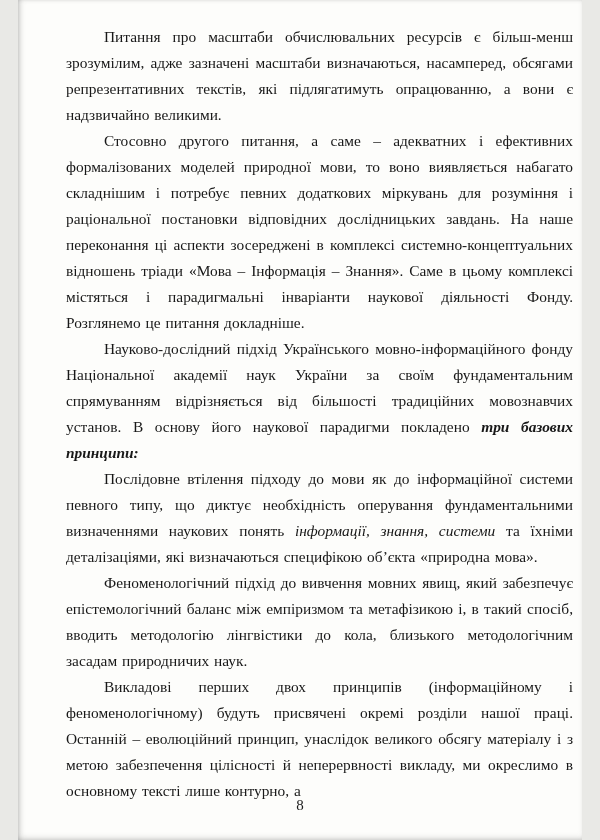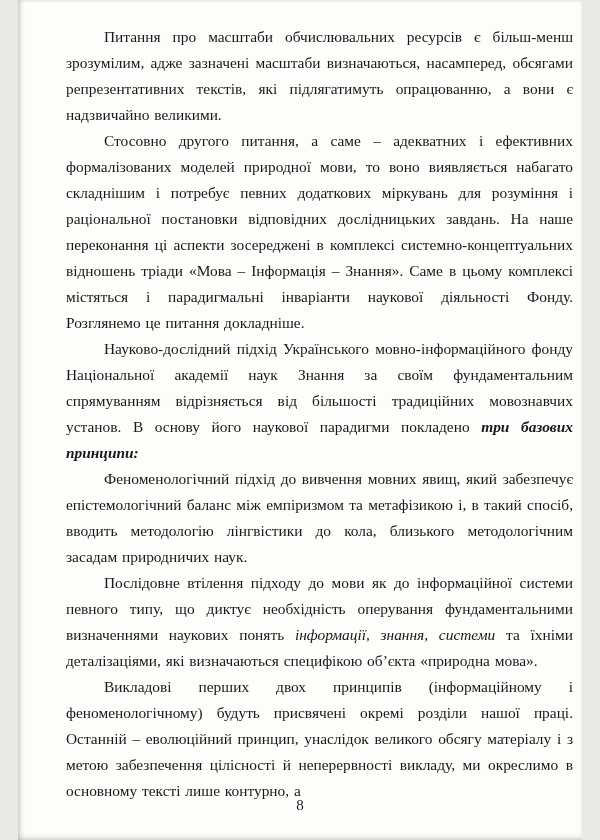--- a/index.html
+++ b/index.html
@@ -49,19 +49,19 @@
     color: #1c1c1c;
   }
 </style>
 </head>
 <body>
 
 <div class="page">
   <div class="text-block">
       <p class="para"><span class="run-normal">Питання про масштаби обчислювальних ресурсів є більш-менш зрозумілим, адже зазначені масштаби визначаються, насамперед, обсягами репрезентативних текстів, які підлягатимуть опрацюванню, а вони є надзвичайно великими.</span></p>
       <p class="para"><span class="run-normal">Стосовно другого питання, а саме – адекватних і ефективних формалізованих моделей природної мови, то воно виявляється набагато складнішим і потребує певних додаткових міркувань для розуміння і раціональної постановки відповідних дослідницьких завдань. На наше переконання ці аспекти зосереджені в комплексі системно-концептуальних відношень тріади «Мова – Інформація – Знання». Саме в цьому комплексі  містяться і парадигмальні інваріанти наукової діяльності Фонду. Розглянемо це питання докладніше.</span></p>
-      <p class="para"><span class="run-normal">Науково-дослідний підхід Українського мовно-інформаційного фонду Національної академії наук Знання за своїм фундаментальним спрямуванням відрізняється від більшості традиційних мовознавчих установ. В основу його наукової парадигми покладено </span><span class="run-bold-italic">три базових принципи:</span></p>
+      <p class="para"><span class="run-normal">Науково-дослідний підхід Українського мовно-інформаційного фонду Національної академії наук України за своїм фундаментальним спрямуванням відрізняється від більшості традиційних мовознавчих установ. В основу його наукової парадигми покладено </span><span class="run-bold-italic">три базових принципи:</span></p>
+      <p class="para"><span class="run-normal">Послідовне втілення підходу до мови як до інформаційної системи певного типу, що диктує необхідність оперування фундаментальними визначеннями наукових понять </span><span class="run-italic">інформації, знання, системи</span><span class="run-normal"> та їхніми деталізаціями, які визначаються специфікою об’єкта «природна мова».</span></p>
       <p class="para"><span class="run-normal">Феноменологічний підхід до вивчення мовних явищ, який забезпечує епістемологічний баланс між емпіризмом та метафізикою і, в такий спосіб, вводить методологію лінгвістики до кола, близького методологічним засадам природничих наук.</span></p>
-      <p class="para"><span class="run-normal">Послідовне втілення підходу до мови як до інформаційної системи певного типу, що диктує необхідність оперування фундаментальними визначеннями наукових понять </span><span class="run-italic">інформації, знання, системи</span><span class="run-normal"> та їхніми деталізаціями, які визначаються специфікою об’єкта «природна мова».</span></p>
       <p class="para"><span class="run-normal">Викладові перших двох принципів (інформаційному і феноменологічному) будуть присвячені окремі розділи нашої праці. Останній – еволюційний принцип, унаслідок великого обсягу матеріалу і з метою забезпечення цілісності й неперервності викладу, ми окреслимо в основному тексті лише контурно, а</span></p>
     </div>
   <div class="page-number">8</div>
 </div>
 
 </body></html>

